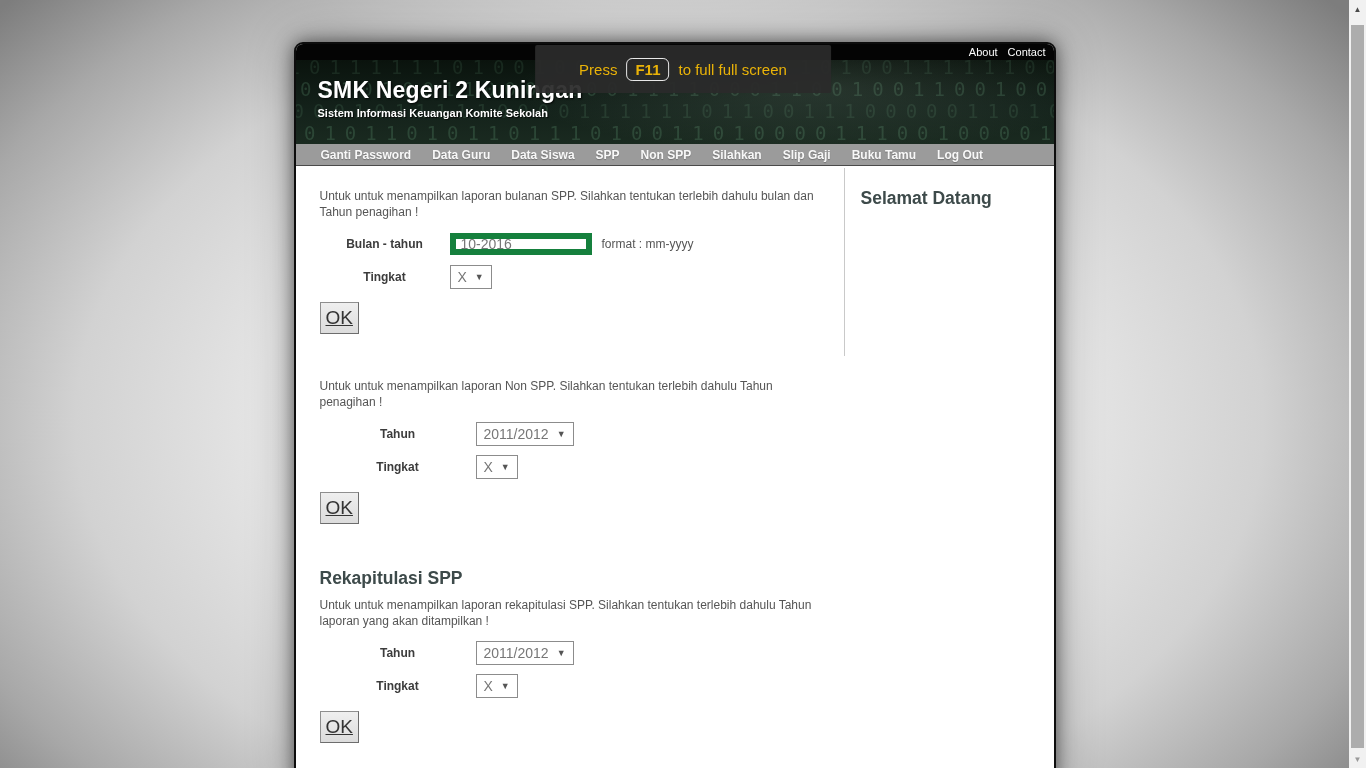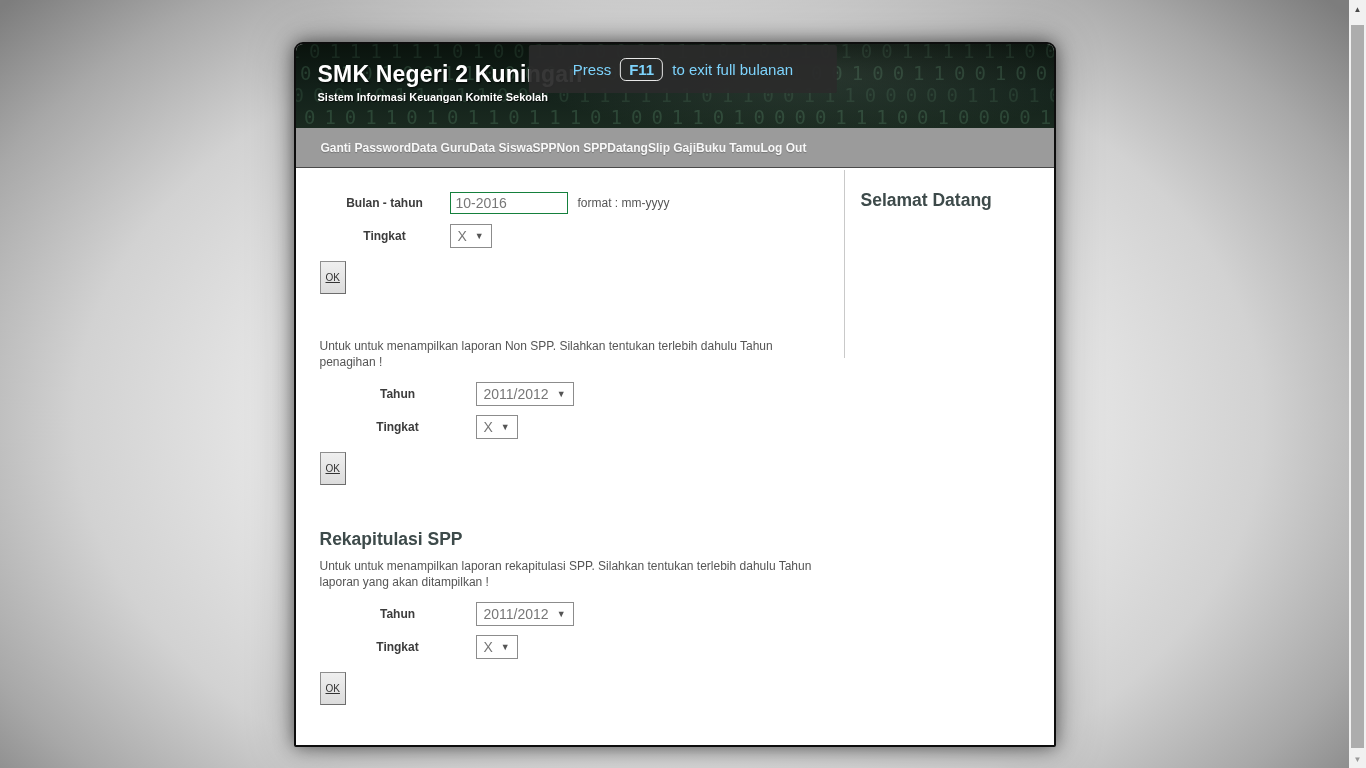--- a/index.html
+++ b/index.html
@@ -53,22 +53,22 @@
   .header h1{
     position:relative; z-index:2; color:#fff; font-size:23px; font-weight:bold;
     padding:17px 0 0 22px; letter-spacing:.2px; text-shadow:1px 1px 2px rgba(0,0,0,.8);
   }
   .header .subtitle{
     position:relative; z-index:2; color:#fff; font-size:11px; font-weight:bold;
     padding:3px 10px 0 22px; text-shadow:1px 1px 1px rgba(0,0,0,.8);
   }
 
   .nav{
-    height:40px; background:var(--nav-background); border-bottom:1px solid #4a4a4a;
-    display:flex; align-items:center; padding-left:25px;
+    height:22px; background:var(--nav-background); border-bottom:1px solid #4a4a4a;
+    display:flex; align-items:center; gap:21px; padding-left:25px;
   }
   .nav a{
     color:var(--nav-text); font-size:12px; font-weight:bold; text-decoration:none;
     cursor:pointer; text-shadow:0 1px 1px rgba(0,0,0,.25); white-space:nowrap;
   }
 
   
   .content{display:flex; min-height:550px; background:var(--content-background);}
   .main{width:548px; padding:22px 0 40px 24px;}
   .v-divider{width:1px; background:#c9c9c9; height:188px; margin-top:2px;}
@@ -77,44 +77,44 @@
   h2{color:var(--page-accent); font-size:17.5px; font-weight:bold; margin:0 0 8px 0;}
   section{margin-bottom:44px;}
   section:last-child{margin-bottom:0;}
   section p{font-size:12px; color:var(--body-text); line-height:16px; width:505px; margin:0 0 11px 0;}
 
   .row{display:flex; align-items:center; margin-bottom:7px; min-height:26px;}
   .row .lbl{font-size:12px; font-weight:bold; color:var(--label-text);text-align:center;}
   .w130{width:130px;} .w156{width:156px;}
 
   .text-input{
-    width:118px; height:22px; border:1px solid #15803d; padding:2px 5px;
+    width:142px; height:22px; border:6px solid #15803d; padding:2px 5px;
     font-family:"Liberation Sans", sans-serif; font-size:14px; color:var(--input-text);
     background:#fff; outline:none;
   }
   .hint{font-size:12px; color:var(--body-text); margin-left:10px;}
 
   .select{
     display:inline-flex; align-items:center; gap:8px; height:24px;
     border:1px solid var(--border-gray); background:#fff; padding:0 7px;
     font-size:14px; color:var(--input-text); cursor:pointer; user-select:none;
   }
   .select .caret{font-size:9px; color:#555; line-height:1;}
 
   .ok-btn{
     margin-top:5px; background:linear-gradient(180deg,#efefef,#dcdcdc);
     border:1px solid #8f8f8f; border-right-color:#6d6d6d; border-bottom-color:#6d6d6d;
-    font-family:"Liberation Sans", sans-serif; font-size:10px; color:#333;
-    text-decoration:underline; padding:10px 5px; cursor:pointer;
+    font-family:"Liberation Sans", sans-serif; font-size:19px; color:#333;
+    text-decoration:underline; padding:4px 5px; cursor:pointer;
   }
 
   
   .toast{
     position:absolute; top:45px; left:50%; transform:translateX(-50%);
-    background:rgba(43,43,43,.94); color:#7dd3fc; font-size:15px;
+    background:rgba(43,43,43,.94); color:#eab308; font-size:15px;
     display:flex; align-items:center; gap:9px; padding:0 44px; height:48px;
     border-radius:2px; z-index:50;
   }
   .toast .key{
     border:1px solid #e8e8e8; border-radius:6px; padding:2px 8px; font-size:15px;font-weight:bold;
   }
 
   
   .scrollbar{
     position:absolute; right:0; top:0; bottom:0; width:17px; background:#f1f1f1; z-index:60;
@@ -125,50 +125,55 @@
   .sb-thumb{position:absolute; top:25px; bottom:20px; left:2px; right:2px;
     background:var(--scrollbar-thumb); cursor:grab;}
 </style>
 </head>
 <body>
 
 <div class="page-col">
 
   <div class="wrapper">
 
+    <div class="topbar">
+      <a>About</a>
+      <a>Contact</a>
+    </div>
 
     <div class="header">
       <div class="matrix">
           <div>1011111101001000011110100101001111110001001011001001</div>
           <div>1011010011000010011110001100100110010010101100100010</div>
           <div>0001011111000011111101100111000001101001111010100101</div>
           <div>0010110101101110100110100001110010000110101010001010</div>
         </div>
       <div class="glow"></div>
       <h1>SMK Negeri 2 Kuningan</h1>
       <div class="subtitle">Sistem Informasi Keuangan Komite Sekolah</div>
     </div>
 
     <nav class="nav">
       <a>Ganti Password</a>
       <a>Data Guru</a>
       <a>Data Siswa</a>
       <a>SPP</a>
       <a>Non SPP</a>
-      <a>Datang</a>
+      <a>Silahkan</a>
       <a>Slip Gaji</a>
       <a>Buku Tamu</a>
       <a>Log Out</a>
     </nav>
 
     <div class="content">
 
       <div class="main">
 
         <section>
+          <p>Untuk untuk menampilkan laporan bulanan SPP. Silahkan tentukan terlebih dahulu bulan dan Tahun penagihan !</p>
           <div class="row">
             <span class="lbl w130">Bulan - tahun</span>
             <input class="text-input" type="text" value="10-2016" style="">
             <span class="hint">format : mm-yyyy</span>
           </div>
           <div class="row">
             <span class="lbl w130">Tingkat</span>
             <span class="select">
               <span>X</span>
               <span class="caret">▼</span>
@@ -225,20 +230,20 @@
       </aside>
 
     </div>
   </div>
 
 </div>
 
 <div class="toast">
   <span>Press</span>
   <span class="key">F11</span>
-  <span>to exit full bulanan</span>
+  <span>to full full screen</span>
 </div>
 
 <div class="scrollbar">
   <div class="sb-btn sb-up">▲</div>
   <div class="sb-thumb"></div>
   <div class="sb-btn sb-down">▼</div>
 </div>
 
 </body></html>

